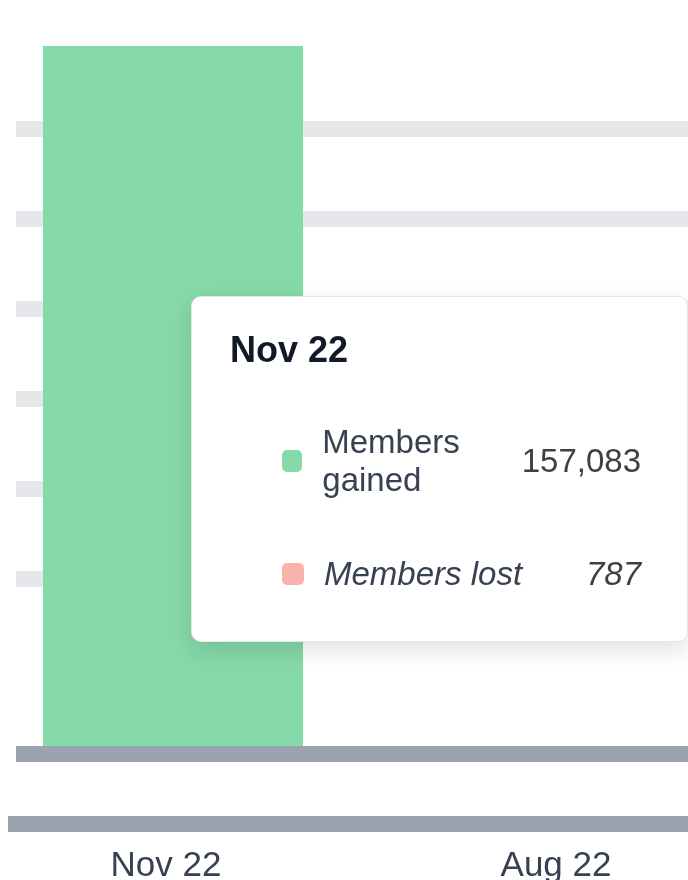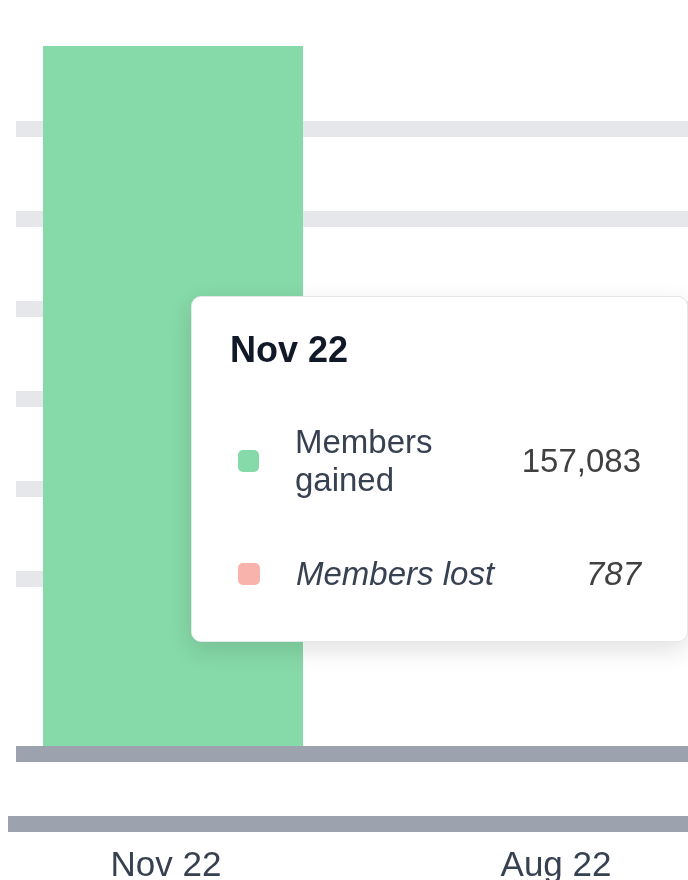--- a/index.html
+++ b/index.html
@@ -72,21 +72,22 @@
       color: #374151;
       margin-bottom: 8px;
     }
     .tooltip-row:last-child {
       margin-bottom: 0;
       font-style: italic;
     }
     .tooltip-left {
       display: flex;
       align-items: center;
-      gap: 28px;
+      gap: 12px;
+      margin-left: 44px;
     }
     .swatch {
       width: 22px;
       height: 22px;
       border-radius: 5px;
     }
     .swatch-gained {
       background: #86d9a8;
     }
     .swatch-lost {

